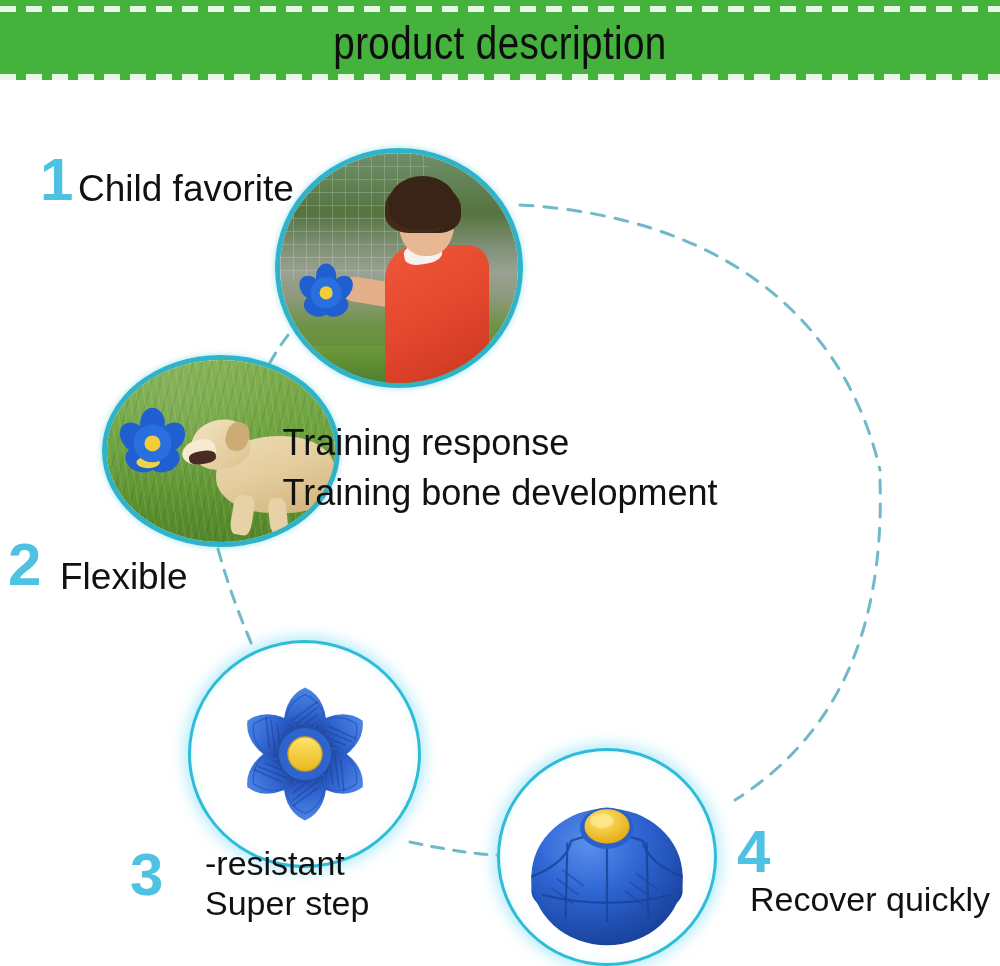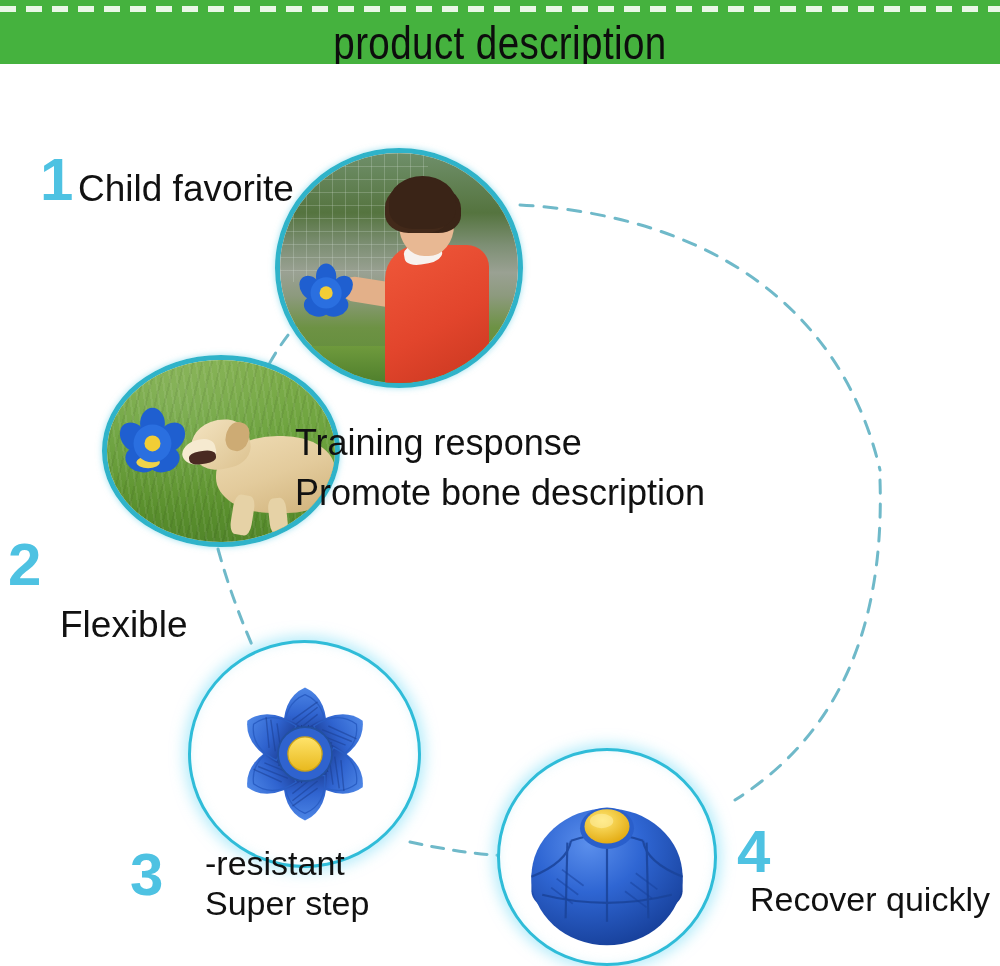--- a/index.html
+++ b/index.html
@@ -11,21 +11,21 @@
   }
   #page {
     position:relative;
     width:1000px; height:966px;
     background:#ffffff;
   }
 
   
   .banner {
     position:absolute; left:0; top:0;
-    width:1000px; height:64px;
+    width:1000px; height:80px;
     background:#45b23e;
     overflow:hidden;
   }
   .banner-dash {
     position:absolute; left:0; width:1000px; height:6px;
     background:repeating-linear-gradient(to right,
       #e9f7e6 0px, #e9f7e6 16px,
       #45b23e 16px, #45b23e 26px);
   }
   .banner-dash.top { top:6px; }
@@ -210,21 +210,21 @@
     font-family:"Liberation Sans", sans-serif;
     font-weight:400;
     line-height:1.12;
     white-space:nowrap;
   }
 
   #num-1 { left:40px;  top:150px; font-size:60px; }
   #lbl-1 { left:78px;  top:168px; font-size:37px; }
 
   #num-2 { left:8px;   top:535px; font-size:60px; }
-  #lbl-2 { left:60px;  top:556px; font-size:37px;margin-top:48px; }
+  #lbl-2 { left:60px;  top:556px; font-size:37px; }
 
   #num-3 { left:130px; top:845px; font-size:60px; }
   #lbl-3 { left:205px; top:843px; font-size:34px; line-height:1.18; }
 
   #num-4 { left:737px; top:822px; font-size:60px; }
   #lbl-4 { left:750px; top:880px; font-size:34px; }
 
   #center-text {
     position:absolute; left:500px; top:418px;
     transform:translateX(-50%);
@@ -406,21 +406,21 @@
           <ellipse cx="0" cy="-40" rx="30" ry="23" fill="#2a5fcb"></ellipse>
           <ellipse cx="0" cy="-42" rx="25" ry="19" fill="url(#capGrad)"></ellipse>
           <ellipse cx="-6" cy="-48" rx="13" ry="8" fill="#fff0a8" opacity=".55"></ellipse>
         </g>
       </svg>
     </div>
   </div>
 
   <div id="center-text">
     <div>Training response</div>
-    <div>Promote bone description</div>
+    <div>Training bone development</div>
   </div>
 
   <div class="num" id="num-1">1</div>
   <div class="lbl" id="lbl-1">Child favorite</div>
 
   <div class="num" id="num-2">2</div>
   <div class="lbl" id="lbl-2">Flexible</div>
 
   <div class="num" id="num-3">3</div>
   <div class="lbl" id="lbl-3">

